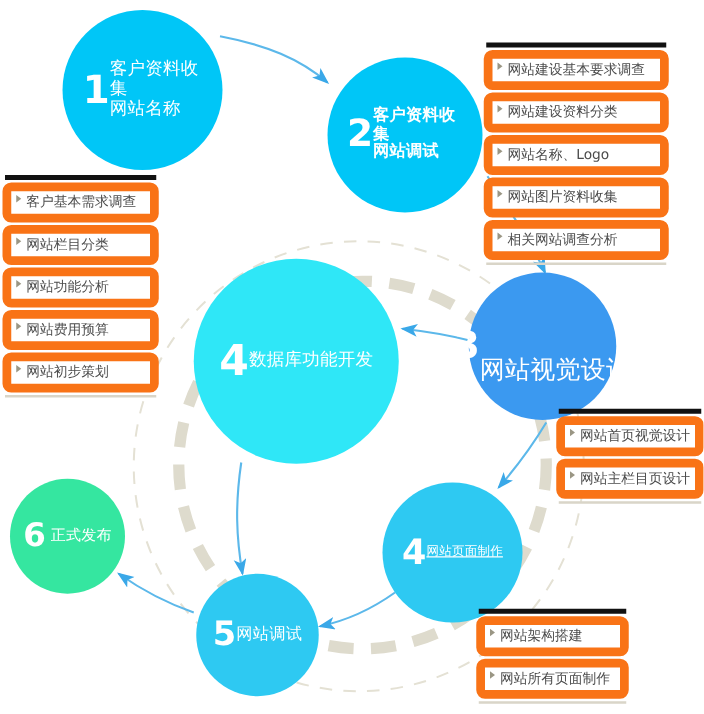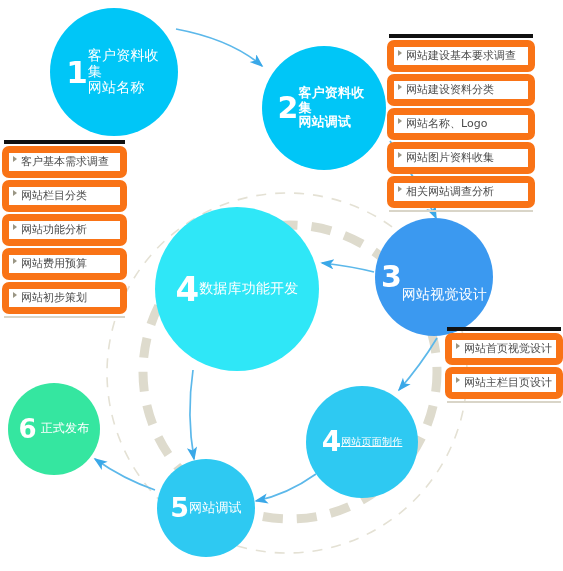--- a/index.html
+++ b/index.html
@@ -55,21 +55,21 @@
   #node-1 { left: 50px; top: 8px; width: 128px; height: 128px; background: #00c6f7; }
   #node-1 .num { font-size: 31px; }
   #node-1 .lab { font-size: 14px; text-align: left; white-space: normal; width: 74px; }
   
   #node-2 { left: 262px; top: 46px; width: 124px; height: 124px; background: #00c6f7; }
   #node-2 .num { font-size: 30px; }
   #node-2 .lab { font-size: 13px; text-align: left; white-space: normal; width: 72px; font-weight: bold; }
   
   #node-3 { left: 375px; top: 218px; width: 118px; height: 118px; background: #3b99f0; }
   #node-3 .num { font-size: 30px; }
-  #node-3 .lab { font-size: 14px; margin-top: 36px; }
+  #node-3 .lab { font-size: 20px; margin-top: 36px; }
   
   #node-4a { left: 155px; top: 207px; width: 164px; height: 164px; background: #2fe7f7; }
   #node-4a .num { font-size: 34px; }
   #node-4a .lab { font-size: 14px; }
   
   #node-4b { left: 306px; top: 386px; width: 112px; height: 112px; background: #2ec9f2; }
   #node-4b .num { font-size: 28px; }
   #node-4b .lab { font-size: 10px; text-decoration: underline; }
   
   #node-5 { left: 157px; top: 459px; width: 98px; height: 98px; background: #2ec9f2; }
@@ -264,14 +264,26 @@
         <i class="tri"></i>
         <span>网站首页视觉设计</span>
       </div>
     <div class="item">
         <i class="tri"></i>
         <span>网站主栏目页设计</span>
       </div>
     <div class="botbar"></div>
   </div>
 
+  <div class="callout" id="callout-bot">
+    <div class="topbar"></div>
+    <div class="item">
+        <i class="tri"></i>
+        <span>网站架构搭建</span>
+      </div>
+    <div class="item">
+        <i class="tri"></i>
+        <span>网站所有页面制作</span>
+      </div>
+    <div class="botbar"></div>
+  </div>
 
 </div>
 
 </body></html>

